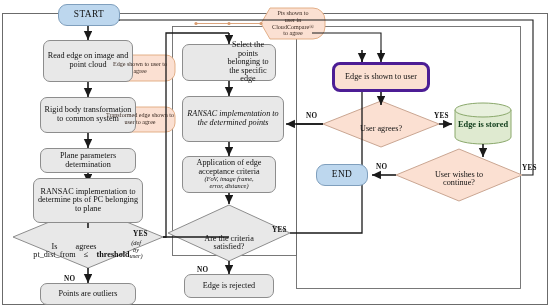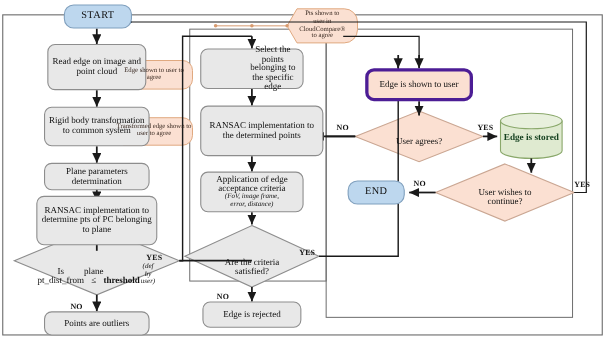--- a/index.html
+++ b/index.html
@@ -184,34 +184,34 @@
   <div class="node proc" style="left:40px;top:148px;width:96px;height:25px;">
     <span>Plane parameters determination</span>
   </div>
 
   <div class="node proc" style="left:33px;top:178px;width:110px;height:45px;">
     <span>RANSAC implementation to determine pts of PC belonging to plane</span>
   </div>
 
   <div class="dec-grey-txt" style="left:34px;top:216px;width:108px;height:44px;">
     <span>Is pt_dist_from</span>
-    <span>plane ≤</span>
+    <span>agrees ≤</span>
     <span class="bld">threshold</span>
     <span class="sml ital">(def by user)</span>
   </div>
 
   <div class="node proc" style="left:40px;top:283px;width:96px;height:22px;">
     <span>Points are outliers</span>
   </div>
 
   <div class="node proc" style="left:182px;top:44px;width:94px;height:37px;padding-left:40px;">
     <span>Select the points belonging to the specific edge</span>
   </div>
 
-  <div class="node proc" style="left:182px;top:96px;width:112px;height:46px;">
+  <div class="node proc" style="left:182px;top:96px;width:102px;height:46px;font-style:italic;">
     <span>RANSAC implementation to the determined points</span>
   </div>
 
   <div class="node proc" style="left:182px;top:156px;width:94px;height:37px;flex-direction:column;">
     <span>Application of edge</span>
     <span>acceptance criteria</span>
     <span class="ital sml">(FoV, image frame,</span>
     <span class="ital sml">error, distance)</span>
   </div>
 

